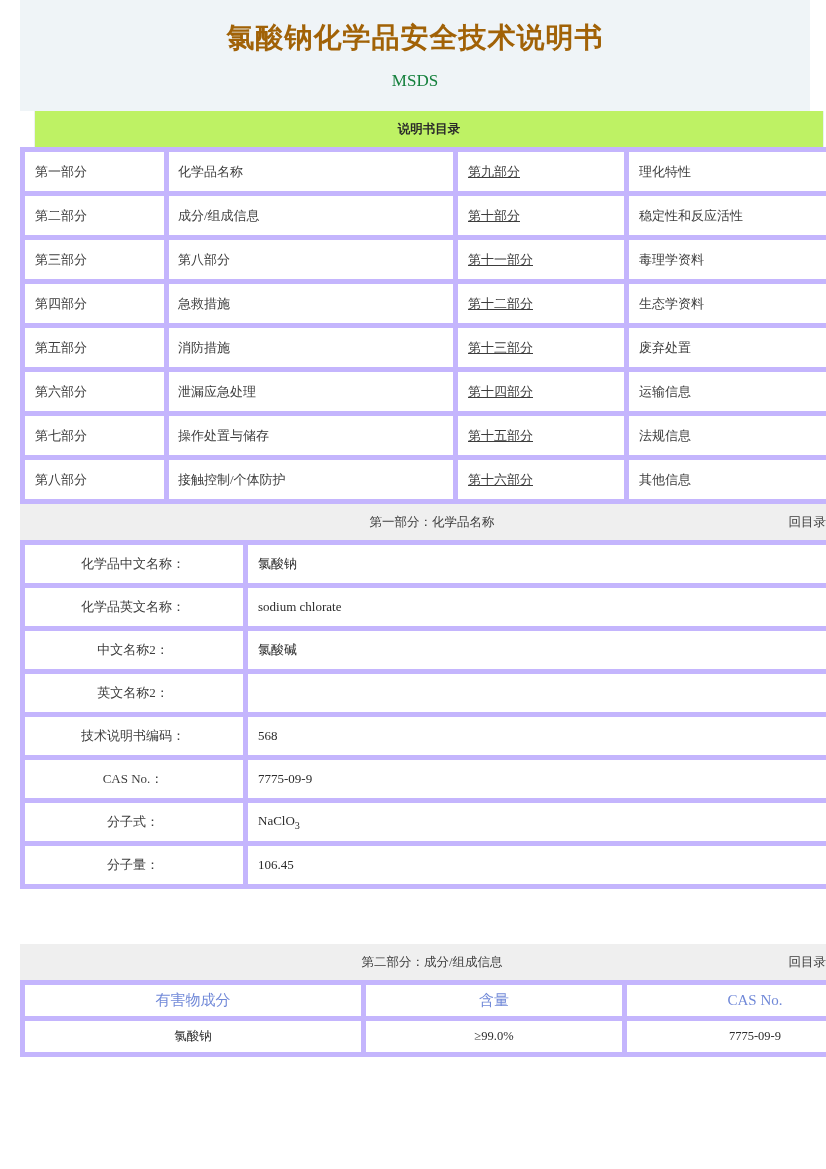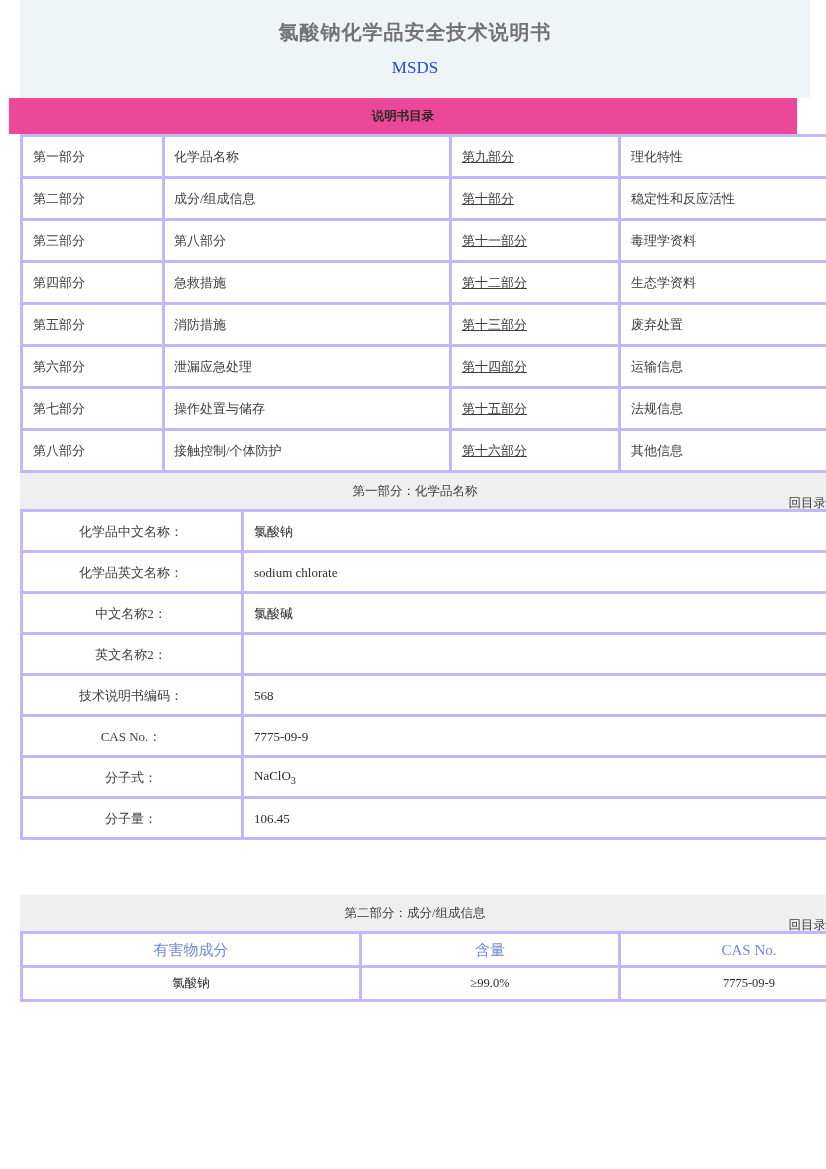--- a/index.html
+++ b/index.html
@@ -25,59 +25,59 @@
   }
 
   
   .doc-table {
     width: 790px;
     margin-left: 20px;
     border-collapse: collapse;
     table-layout: fixed;
   }
   .doc-table td {
-    border: 3px solid #c4b5fd;
+    border: 5px solid #c4b5fd;
     padding: 0 10px;
     font-size: 13px;
     line-height: 1.5;
     vertical-align: middle;
     color: #3d3d3d;
   }
 
   
   .title-block {
     background: #eff4f7;
     width: 790px;
     margin-left: 20px;
     box-sizing: border-box;
     padding: 16px 0 14px 0;
     text-align: center;
   }
   .doc-title {
-    font-size: 20px;
+    font-size: 28px;
     font-weight: bold;
     letter-spacing: 1px;
-    color: #737373;
+    color: #a16207;
     margin: 0 0 4px 0;
     line-height: 1.6;
   }
   .doc-subtitle {
     font-size: 17px;
     font-weight: normal;
-    color: #1d4ed8;
+    color: #15803d;
     margin: 0;
     line-height: 1.9;
   }
 
   
   .toc-caption {
     width: 790px;
-    margin-left: 8px;
-    box-sizing: border-box;
-    background: #ec4899;
+    margin-left: 34px;
+    box-sizing: border-box;
+    background: #bef264;
     border-left: 1px solid #eceff1;
     border-right: 1px solid #eceff1;
     text-align: center;
     font-size: 12.5px;
     font-weight: bold;
     color: #2a2a2a;
     height: 36px;
     line-height: 36px;
   }
 
@@ -99,25 +99,26 @@
     height: 36px;
     line-height: 36px;
     position: relative;
     font-size: 12.5px;
     color: #3d3d3d;
   }
   .section-bar .sec-title {
     display: block;
     text-align: center;
     width: 790px;
+    margin-left: 17px;
   }
   .section-bar .back-link {
     position: absolute;
     right: 0px;
-    top: 12px;
+    top: 0;
     font-size: 12.5px;
     color: #3d3d3d;
     line-height: 36px;
     cursor: pointer;
   }
 
   
   .kv-table td {
     height: 38px;
   }

